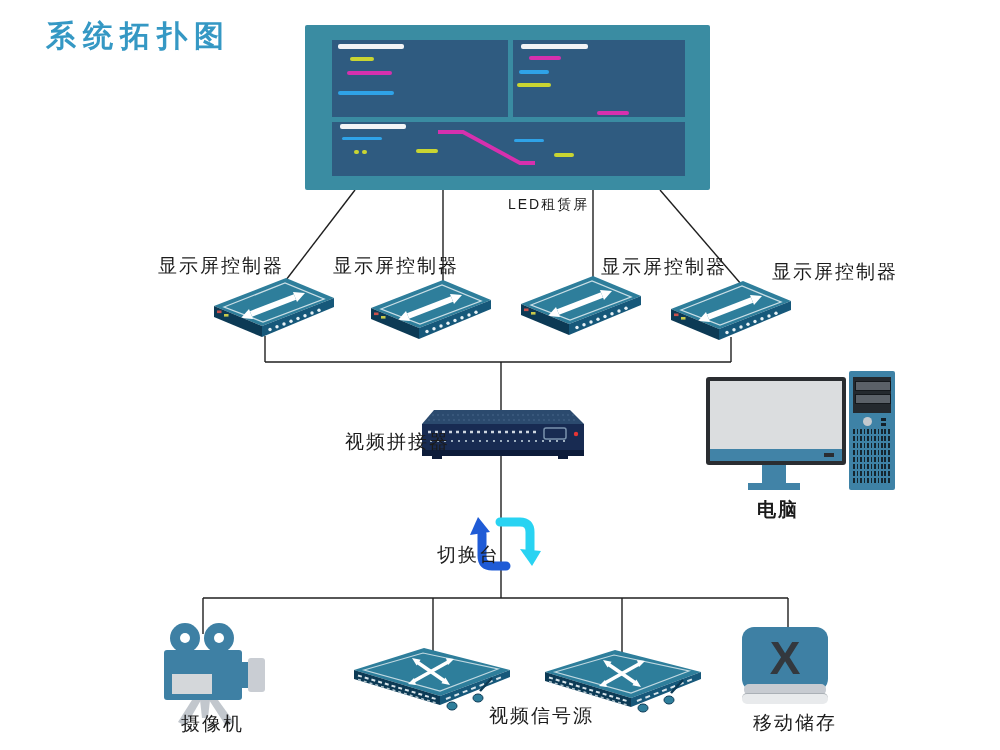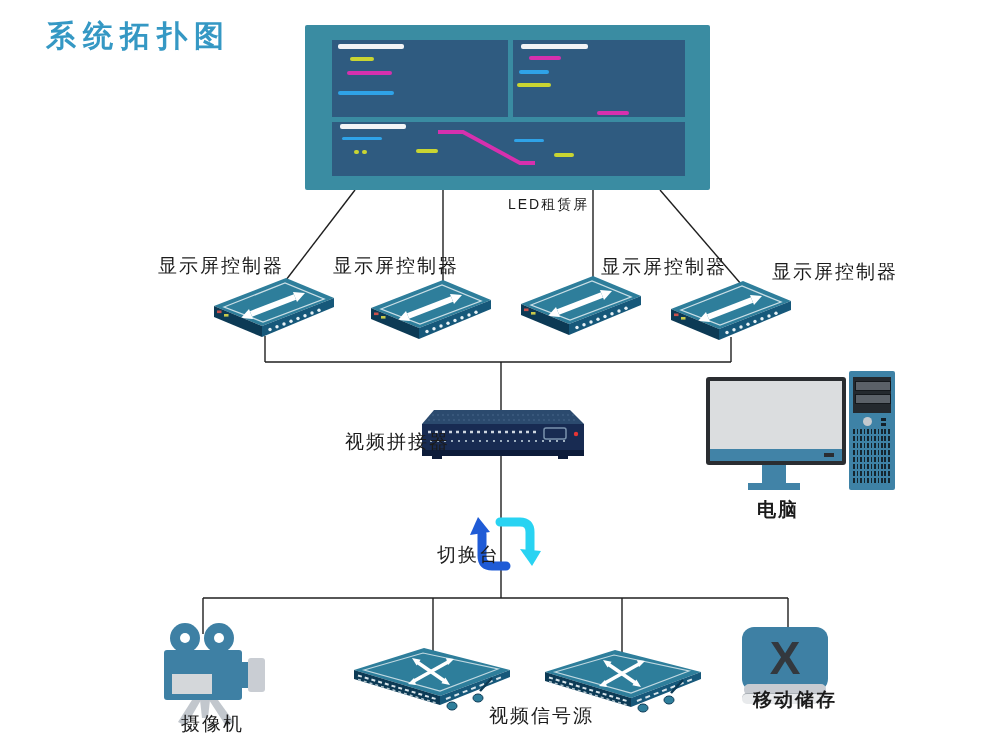--- a/index.html
+++ b/index.html
@@ -312,15 +312,15 @@
     </svg>
   </div>
   <span class="abs node-label" style="left:489px;top:703px;">视频信号源</span>
 
   <div class="abs storage">
     <div class="body"></div>
     <div class="base1"></div>
     <div class="base2"></div>
     <div class="xletter">X</div>
   </div>
-  <span class="abs node-label" style="left:753px;top:687px;font-weight:bold;">移动储存</span>
+  <span class="abs node-label" style="left:753px;top:710px;">移动储存</span>
 
 </div>
 
 </body></html>

